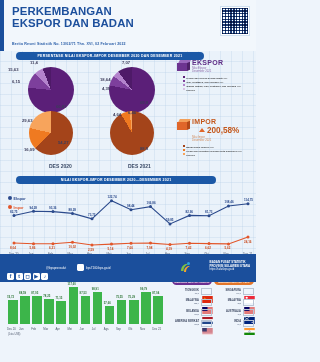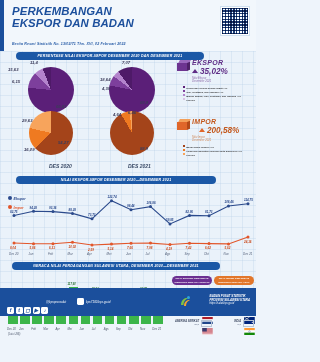--- a/index.html
+++ b/index.html
@@ -4,26 +4,25 @@
 <style>
   * { box-sizing: border-box; margin: 0; padding: 0; }
   html, body {
     width: 256px; height: 362px;
     font-family: "Liberation Sans", sans-serif;
     background: #eef4fb;
     overflow: hidden;
   }
   #page {
     position: relative;
-    width: 256px; height: 316px;
+    width: 256px; height: 282px;
     background:
       repeating-linear-gradient(0deg, rgba(180,205,230,.30) 0 1px, transparent 1px 11px),
       repeating-linear-gradient(90deg, rgba(180,205,230,.30) 0 1px, transparent 1px 11px),
       #eaf2fa;
-    font-style: italic;
   }
 
   
   .header {
     position: absolute; left: 0; top: 0; width: 256px; height: 51px;
     background: #f2f7fc;
     border-left: 4px solid #1b4f9c;
   }
   .htitle {
     position: absolute; left: 8px; top: 6px;
@@ -174,24 +173,20 @@
   <div class="periodlabel" style="left:49px; top:163px;">DES 2020</div>
   <div class="periodlabel" style="left:128px; top:163px;">DES 2021</div>
 
   <div class="kpi kpi-ek" style="left:183px; top:59px;">
     <div class="box3d" style="left:-6px; top:1px;">
       <div class="top" style="background:#9a68bd;"></div>
       <div class="front" style="background:#6d3490;"></div>
       <div class="side" style="background:#4e2068;"></div>
     </div>
     <div class="kpi-title" style="margin-left:9px;">EKSPOR</div>
-    <div style="display:flex; align-items:center; margin-left:9px;">
-      <span class="arrow-up" style="position:relative; border-bottom:4px solid #5f2d86; margin-right:2px;"></span>
-      <span class="kpi-val">35,02%</span>
-    </div>
     <div class="kpi-sub" style="margin-left:9px;">
       <div>Nilai Ekspor</div>
       <div>Desember 2021</div>
     </div>
     <div id="leg-ek" style="margin-left:0px; margin-top:2px;">
         <div class="leg" style="position: relative;"><i style="background:#5b1f78"></i><span>Lemak dan minyak hewan/nabati (%)</span></div>
         <div class="leg" style="position: relative;"><i style="background:#7d3f9c"></i><span>Ikan, krustasea, dan moluska (%)</span></div>
         <div class="leg" style="position: relative;"><i style="background:#b383cc"></i><span>Olahan daging, ikan, krustasea, dan moluska (%)</span></div>
         <div class="leg" style="position: relative;"><i style="background:#d9c2e6"></i><span>Lainnya</span></div>
       </div>

